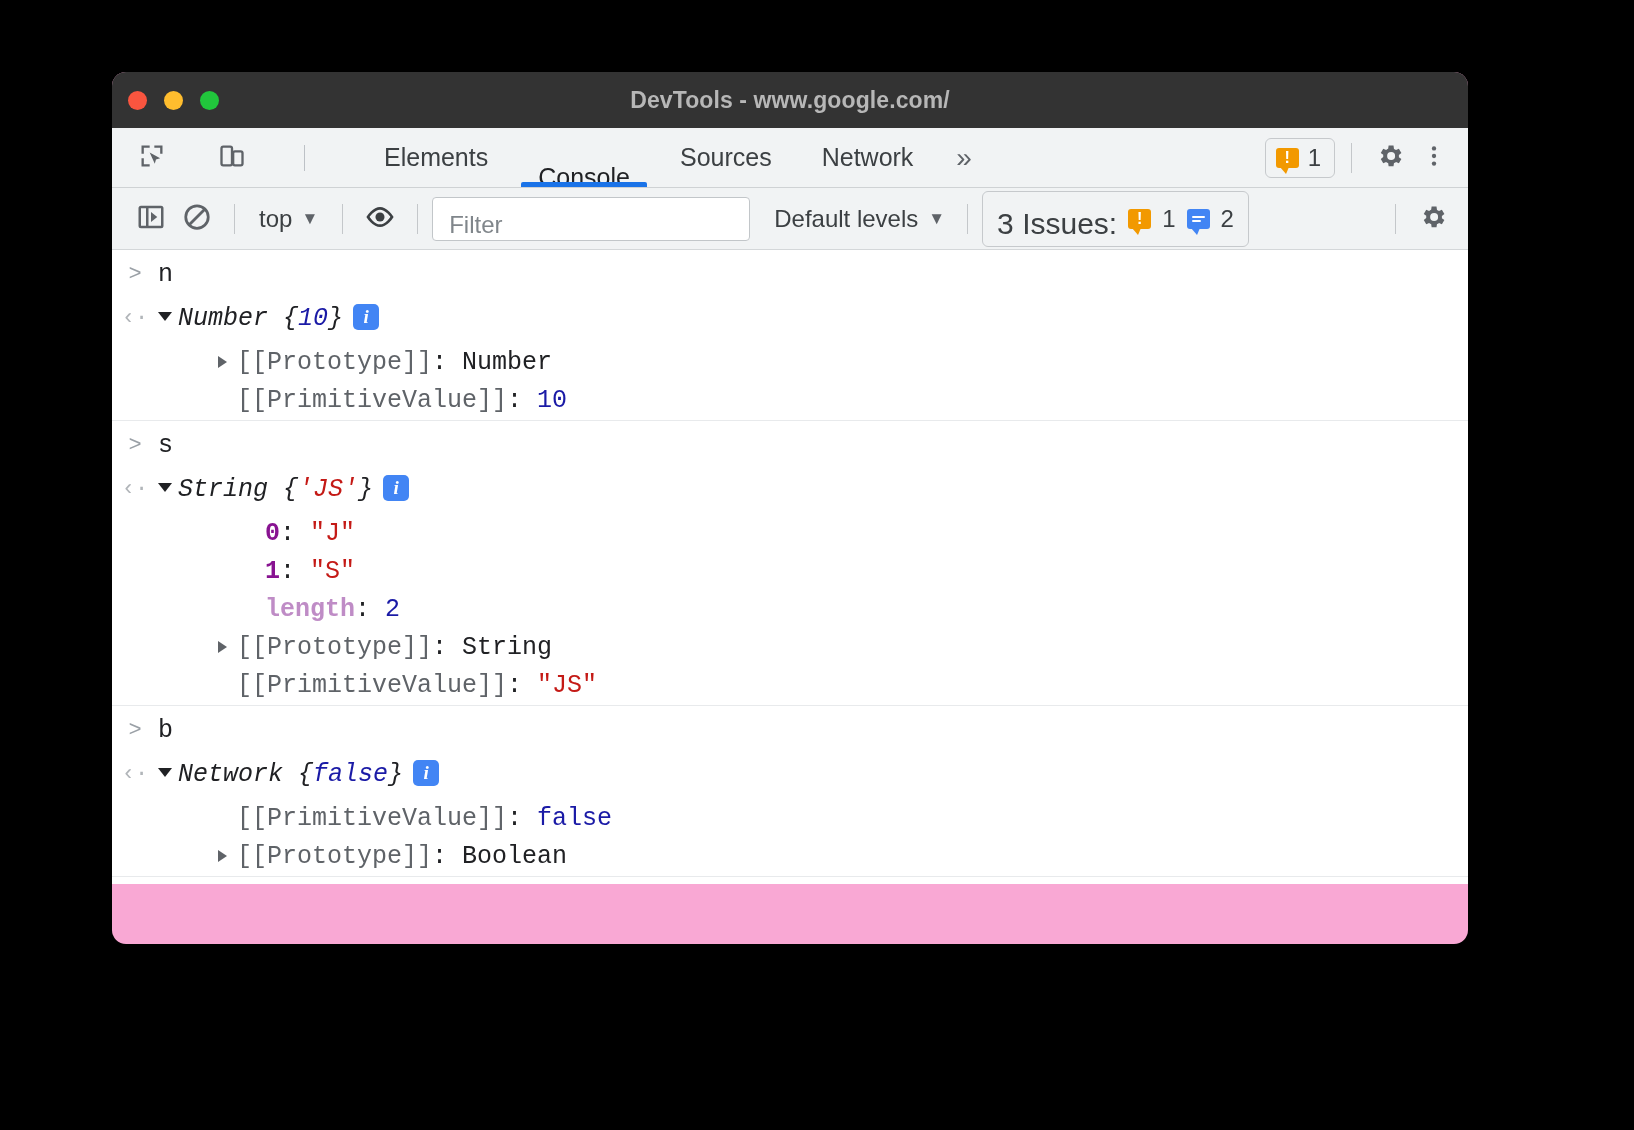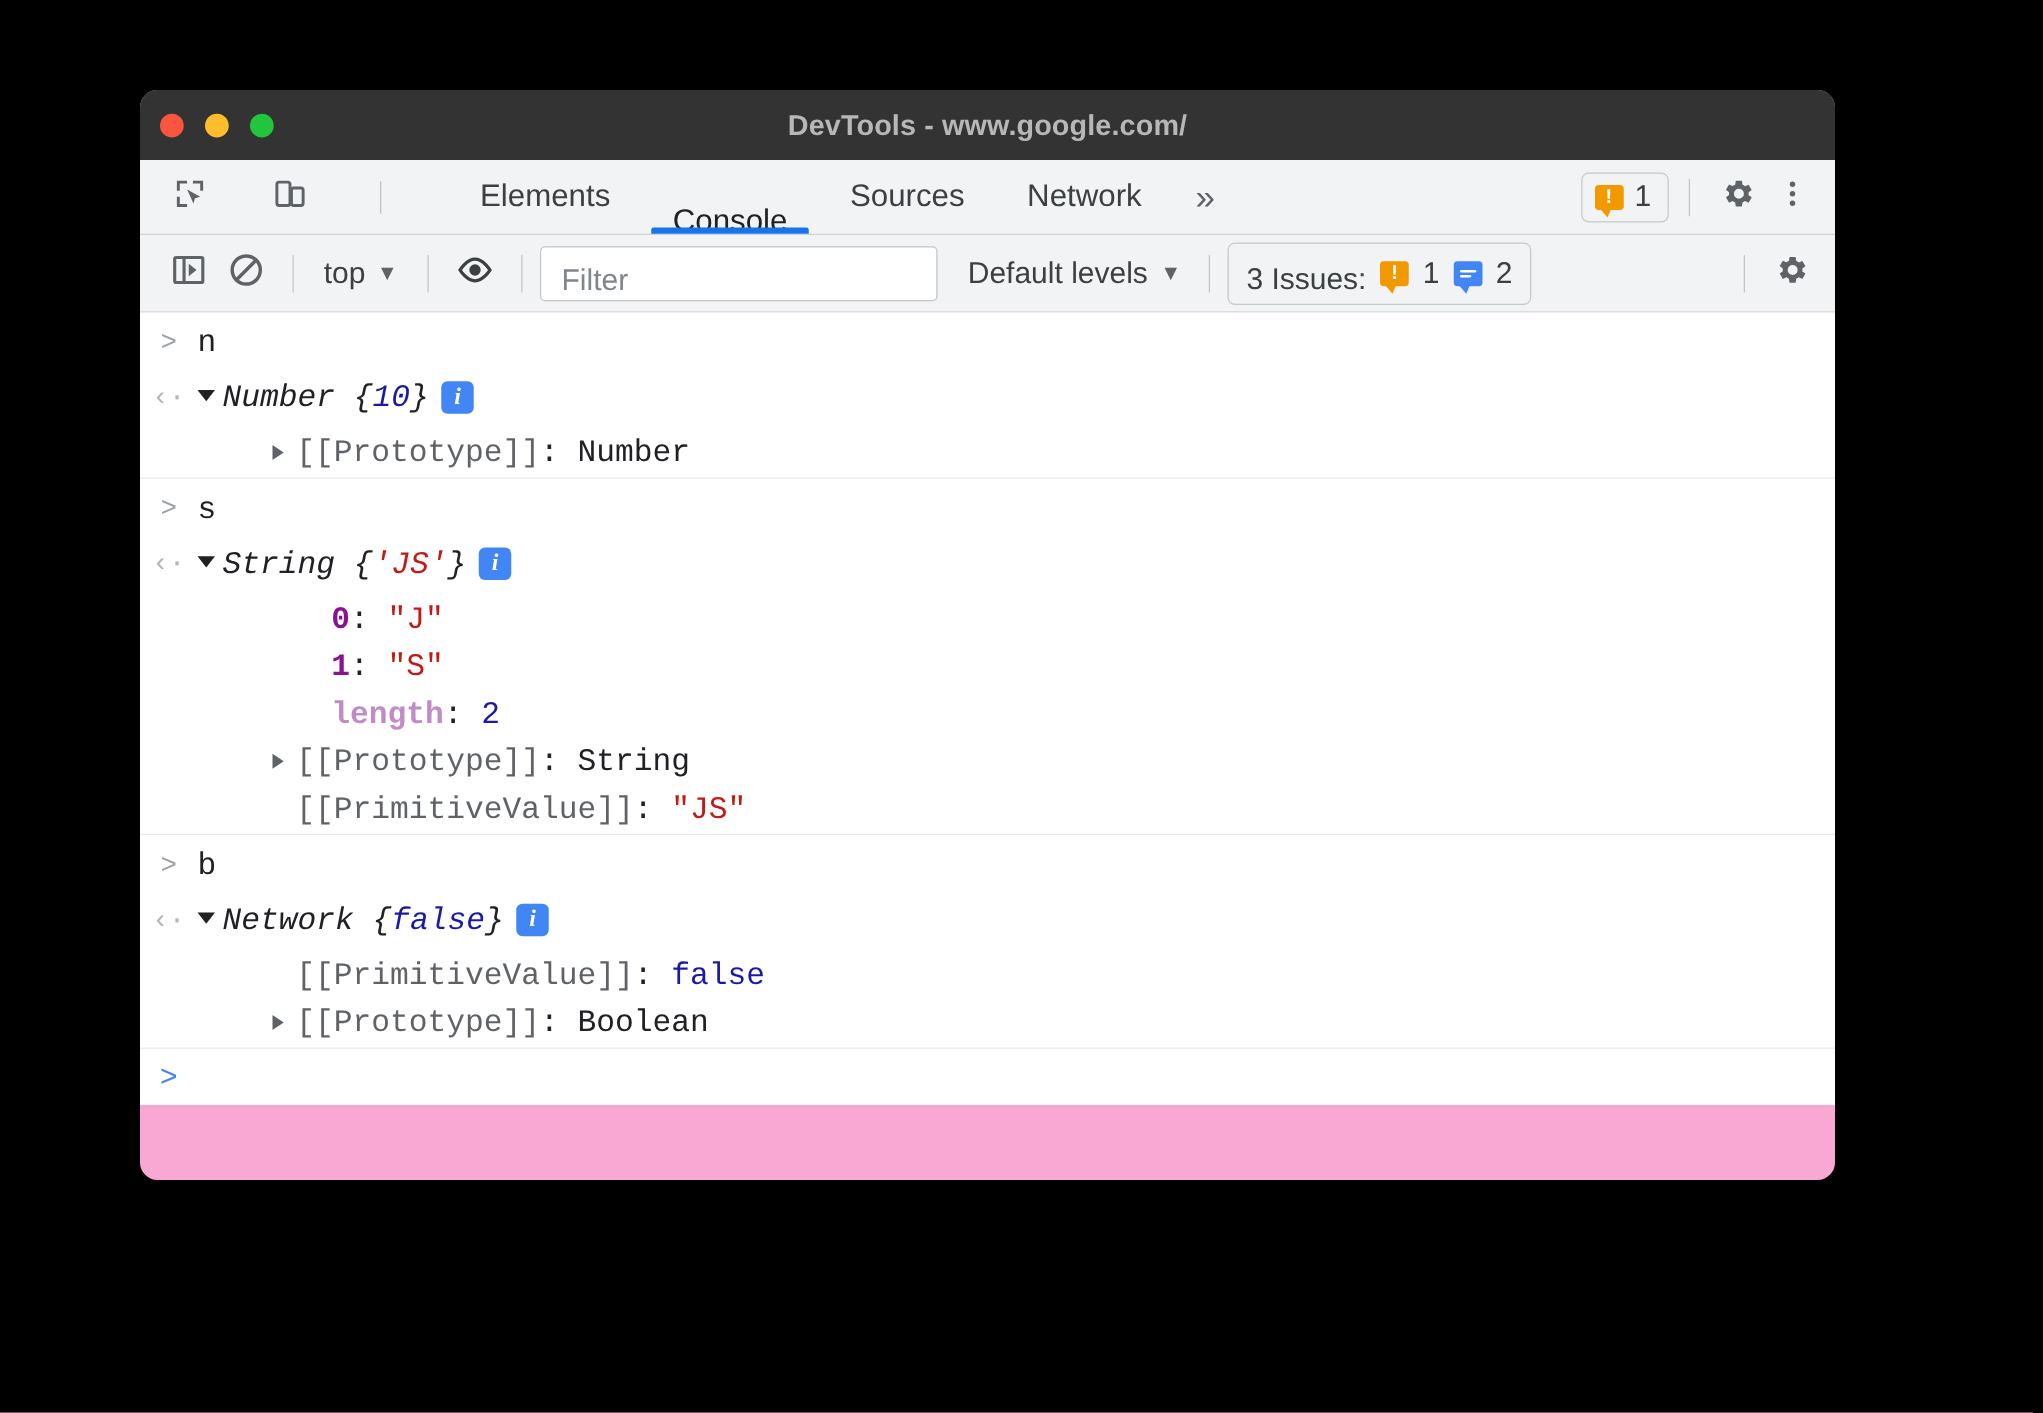--- a/index.html
+++ b/index.html
@@ -261,21 +261,21 @@
   .issues-badge {
     display: flex;
     align-items: center;
     gap: 11px;
     border: 1px solid #c6c9cc;
     border-radius: 6px;
     padding: 5px 14px;
     background: #f1f3f4;
   }
   .issues-badge .lbl {
-    font-size: 24px;
+    font-size: 30px;
     color: #3c4043;
     margin-top: 10px;
   }
   .issues-badge .cnt {
     font-size: 24px;
     color: #3c4043;
   }
   .fb-right { margin-left: auto; display: flex; align-items: center; }
 
   
@@ -521,20 +521,24 @@
           <div class="content">n</div>
         </div>
         <div class="line row-output">
           <div class="gutter out">‹·</div>
           <div class="content"><span class="tri open"></span><span class="ctor">Number {</span><span class="ctor val-num">10</span><span class="ctor">}</span><span class="info-badge">i</span></div>
         </div>
         <div class="line">
           <div class="gutter"></div>
           <div class="content"><span class="indent1"></span><span class="tri"></span><span class="internal">[[Prototype]]</span><span>: </span><span class="internal-val">Number</span></div>
         </div>
+        <div class="line">
+          <div class="gutter"></div>
+          <div class="content"><span class="indent1"></span><span style="display: inline-block; width: 19px;"></span><span class="internal">[[PrimitiveValue]]</span><span>: </span><span class="val-num">10</span></div>
+        </div>
       </div>
       <div class="group">
         <div class="line row-input">
           <div class="gutter">&gt;</div>
           <div class="content">s</div>
         </div>
         <div class="line row-output">
           <div class="gutter out">‹·</div>
           <div class="content"><span class="tri open"></span><span class="ctor">String {</span><span class="ctor val-str">'JS'</span><span class="ctor">}</span><span class="info-badge">i</span></div>
         </div>

